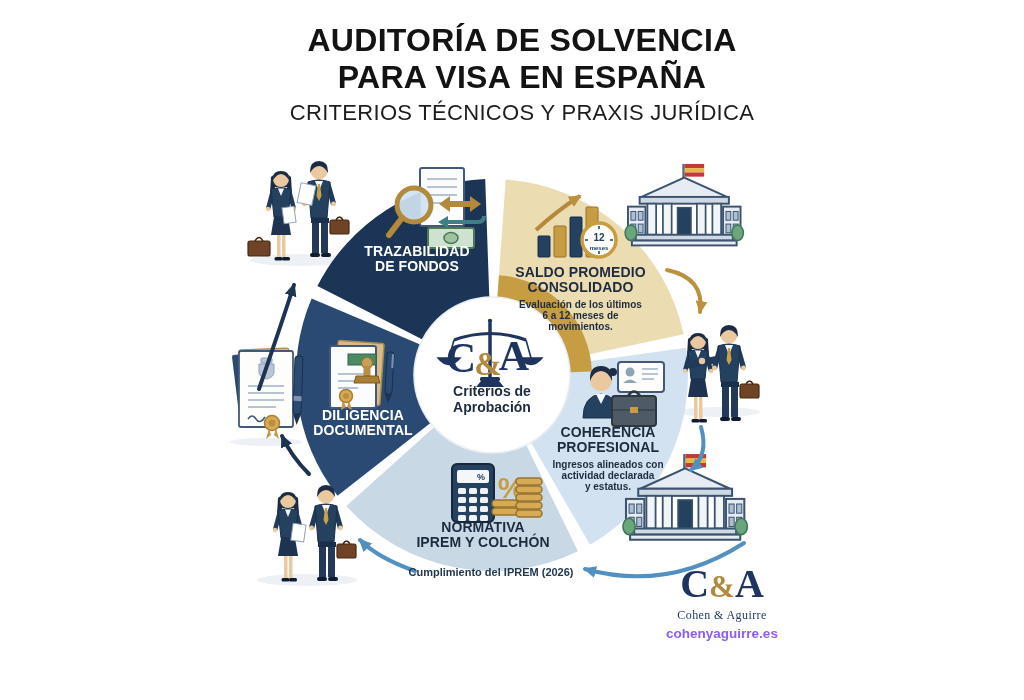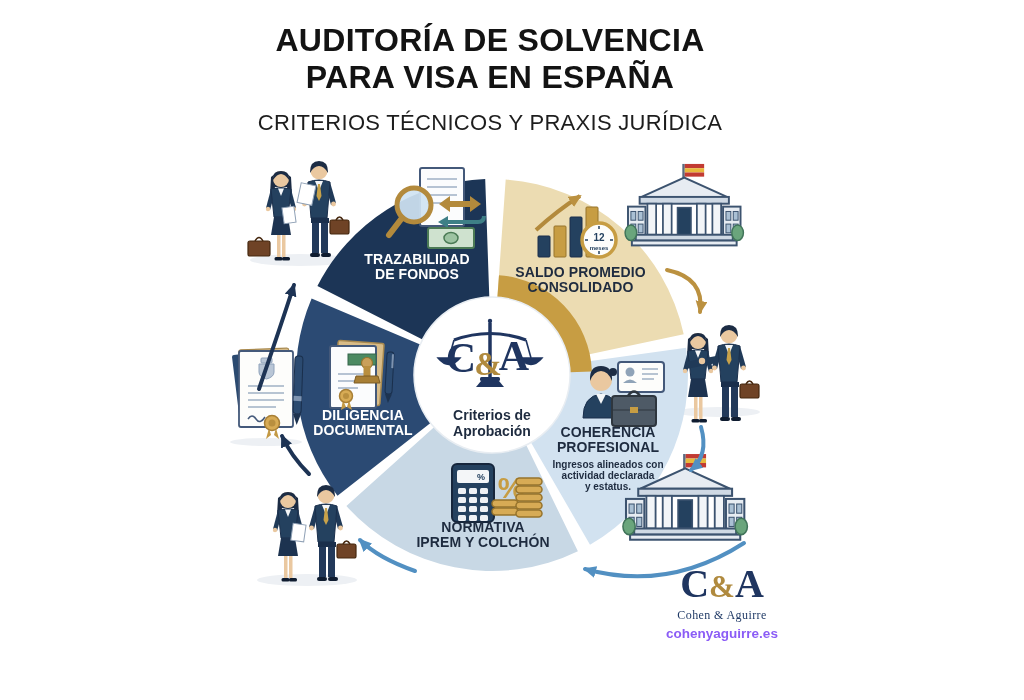--- a/index.html
+++ b/index.html
@@ -1,37 +1,37 @@
 <!DOCTYPE html>
 <html><head>
 <meta charset="utf-8">
 <style>
   html,body{margin:0;padding:0;background:#fff;}
   .canvas{position:relative;width:1024px;height:700px;background:#ffffff;overflow:hidden;
           font-family:"Liberation Sans",sans-serif;}
   .stage{position:absolute;left:0;top:0;}
   .abs{position:absolute;}
   
-  #hdr{left:0;top:22px;width:980px;text-align:center;}
+  #hdr{left:0;top:22px;width:980px;text-align:center;padding-left:32px;}
   .h1{font-size:32px;font-weight:800;line-height:37px;color:#131313;letter-spacing:.3px;}
-  .h2{font-size:22px;font-weight:500;color:#1d1d1d;margin-top:14px;letter-spacing:.3px;}
+  .h2{font-size:22px;font-weight:500;color:#1d1d1d;margin-top:4px;letter-spacing:.3px;}
   
   .seg{position:absolute;text-align:center;}
   .seg .t{font-weight:800;font-size:14px;line-height:15px;letter-spacing:.1px;}
   .seg .dw{margin-top:4px;}
   .seg .d{font-weight:700;font-size:10px;line-height:11px;}
   .light{color:#ffffff;}
   .dark{color:#1e2b3f;}
-  #seg-traz{left:322px;top:244px;width:190px;margin-top:8px;}
+  #seg-traz{left:322px;top:244px;width:190px;}
   #seg-saldo{left:488px;top:265px;width:185px;}
   #seg-coh{left:513px;top:425px;width:190px;}
   #seg-norm{left:388px;top:520px;width:190px;}
   #seg-dil{left:268px;top:408px;width:190px;}
   #center-label{left:412px;top:383px;width:160px;text-align:center;
-    font-weight:800;font-size:14px;line-height:16px;color:#1e2b3f;margin-top:24px;}
+    font-weight:800;font-size:14px;line-height:16px;color:#1e2b3f;}
   #footnote{left:356px;top:566px;width:270px;text-align:center;
     font-weight:800;font-size:11px;line-height:13px;color:#233850;}
   
   #brandbox{left:642px;top:564px;width:160px;text-align:center;}
   .brand-mono{font-family:"Liberation Serif",serif;font-weight:700;font-size:40px;
     line-height:40px;color:#1f3560;}
   .brand-mono .amp{color:#b08a3e;font-size:31px;}
   .brand-name{font-family:"Liberation Serif",serif;font-size:12px;color:#203a66;
     letter-spacing:.4px;margin-top:1px;text-align:center;}
   .brand-site{font-weight:800;font-size:13.5px;color:#8b5cf6;margin-top:3px;}
@@ -350,20 +350,25 @@
 </div>
 
 <div id="seg-traz" class="seg">
   <div class="t light">TRAZABILIDAD</div>
   <div class="t light">DE FONDOS</div>
 </div>
 
 <div id="seg-saldo" class="seg">
   <div class="t dark">SALDO PROMEDIO</div>
   <div class="t dark">CONSOLIDADO</div>
+  <div class="dw">
+    <div class="d dark">Evaluación de los últimos</div>
+    <div class="d dark">6 a 12 meses de</div>
+    <div class="d dark">movimientos.</div>
+  </div>
 </div>
 
 <div id="seg-coh" class="seg">
   <div class="t dark">COHERENCIA</div>
   <div class="t dark">PROFESIONAL</div>
   <div class="dw">
     <div class="d dark">Ingresos alineados con</div>
     <div class="d dark">actividad declarada</div>
     <div class="d dark">y estatus.</div>
   </div>
@@ -378,20 +383,21 @@
   <div class="t light">DILIGENCIA</div>
   <div class="t light">DOCUMENTAL</div>
 </div>
 
 <div id="center-label" class="abs">
   <div>Criterios de</div>
   <div>Aprobación</div>
 </div>
 
 <div id="footnote" class="abs">
+  <div>Cumplimiento del IPREM (2026)</div>
 </div>
 
 <div id="brandbox" class="abs">
   <div class="brand-mono"><span>C</span><span class="amp">&amp;</span><span>A</span></div>
   <div class="brand-name">Cohen &amp; Aguirre</div>
   <div class="brand-site">cohenyaguirre.es</div>
 </div>
 
 </div>
 

